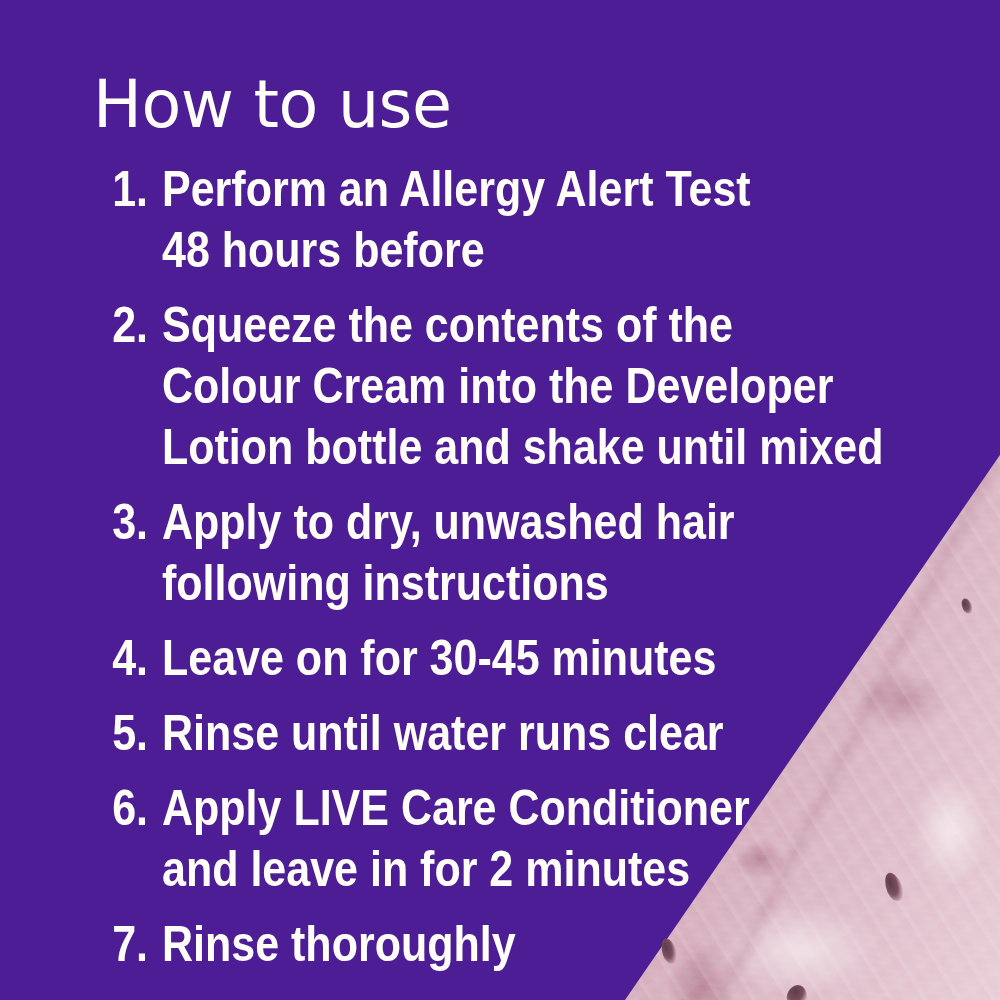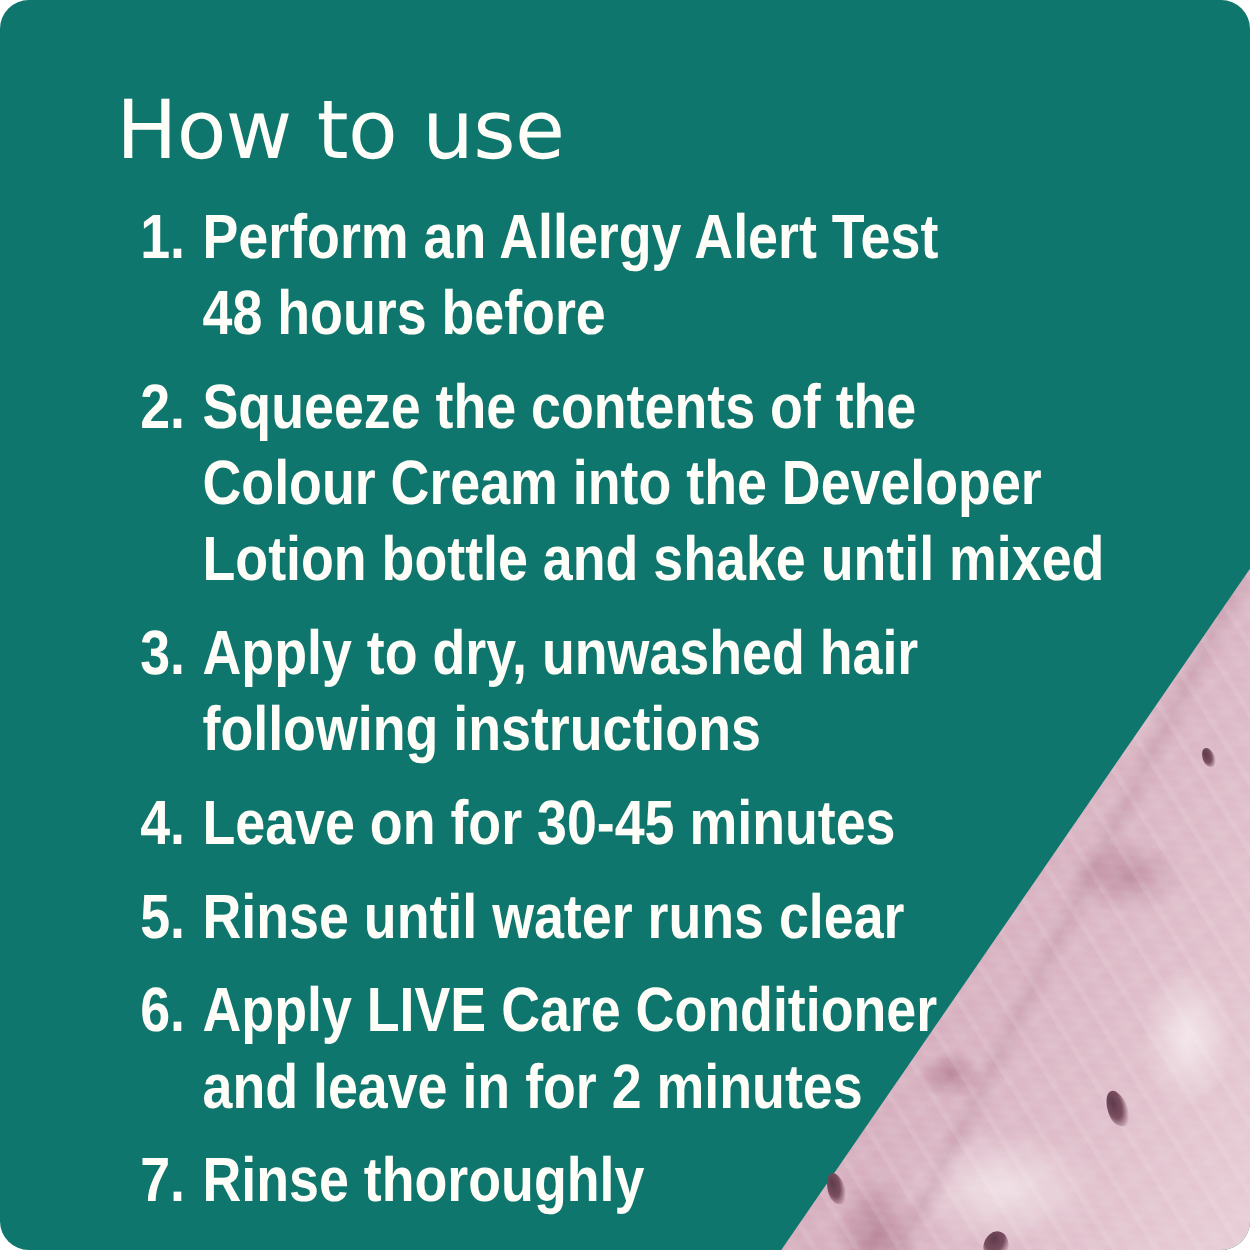--- a/index.html
+++ b/index.html
@@ -118,21 +118,21 @@
     font-family: "Liberation Sans Narrow", "Liberation Sans", sans-serif;
     transform: scaleX(0.86);
     transform-origin: left center;
     max-width: 940px;
   }
   .step-line { display: block; white-space: nowrap; }
 </style>
 </head>
 <body>
 
-<div id="canvas" style="background: #0f766e; border-radius: 23px;">
+<div id="canvas" style="background: #4c1d95;">
 
   <div id="cream-corner"></div>
   <div id="cream-ridges"></div>
   <div id="cream-grain"></div>
 
   <div class="divot" style="left:886px; top:872px; width:16px; height:30px; transform:rotate(-22deg);"></div>
   <div class="divot" style="left:662px; top:938px; width:14px; height:26px; transform:rotate(-18deg);"></div>
   <div class="divot" style="left:787px; top:985px; width:20px; height:22px; transform:rotate(10deg);"></div>
   <div class="divot" style="left:962px; top:598px; width:10px; height:16px; transform:rotate(-25deg);"></div>
 

